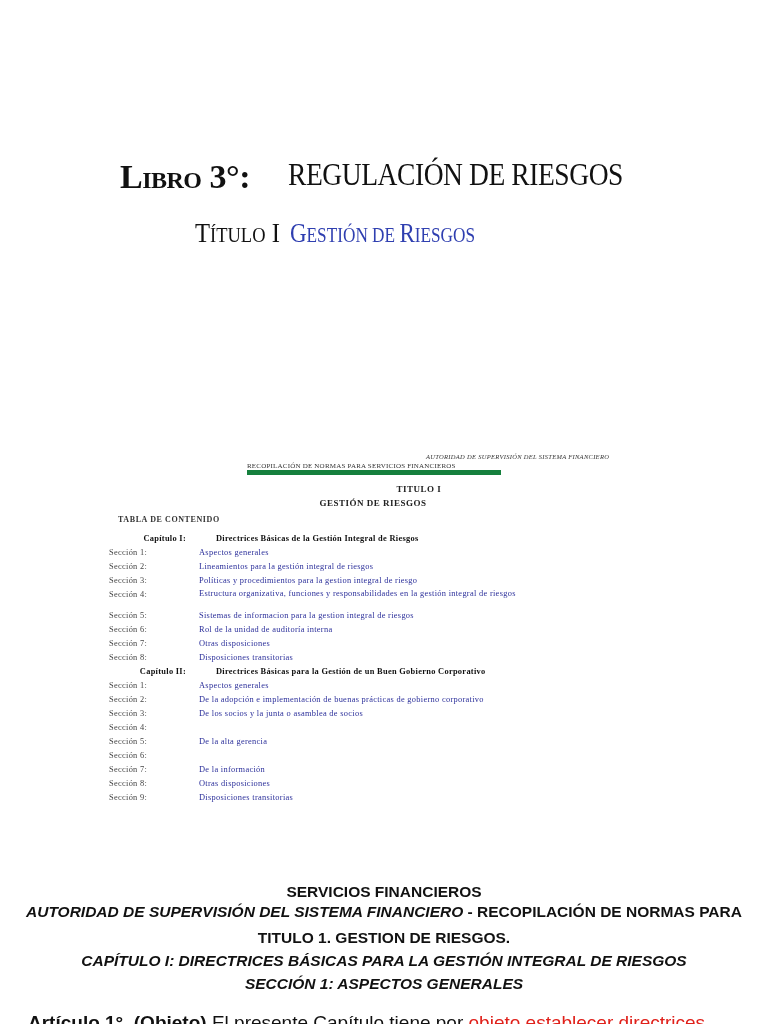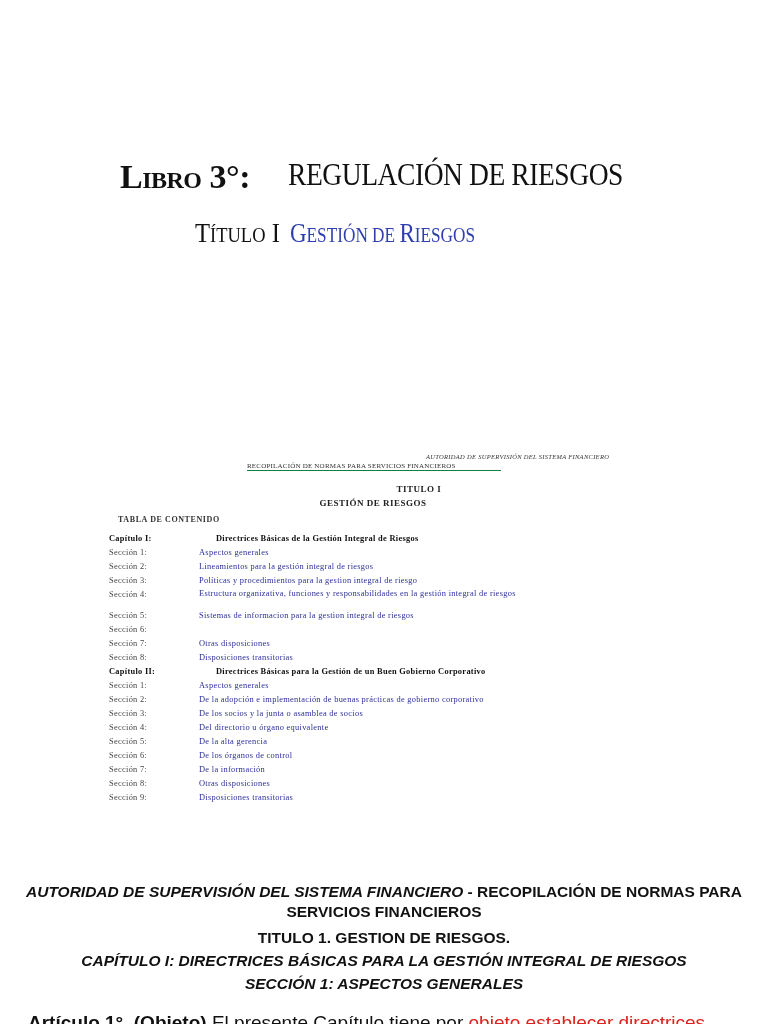--- a/index.html
+++ b/index.html
@@ -11,30 +11,30 @@
     .cover-libro .sc { font-weight: bold; }
     .cover-libro .big { font-size: 34px; }
     .cover-libro .small { font-size: 24px; }
     .cover-reg { position: absolute; left: 288px; top: 156px; font-size: 32px; transform: scaleX(0.86); transform-origin: left; letter-spacing: -0.5px; white-space: nowrap; }
     .cover-titulo { position: absolute; left: 195px; top: 217px; font-size: 28px; white-space: nowrap; transform: scaleX(0.88); transform-origin: left; }
     .cover-titulo .small { font-size: 21px; }
     .cover-gestion { position: absolute; left: 290px; top: 217px; font-size: 28px; color: #2f3fb0; white-space: nowrap; transform: scaleX(0.82); transform-origin: left; }
     .cover-gestion .small { font-size: 21px; }
 
     .scan-auth { position: absolute; left: 426px; top: 453px; font-size: 6.5px; font-style: italic; color: #333; white-space: nowrap; letter-spacing: 0.3px; }
-    .scan-recop { position: absolute; left: 247px; top: 462px; font-size: 7px; color: #333; white-space: nowrap; border-bottom: 1px solid #15803d; padding-bottom: 0; letter-spacing: 0.2px; width: 254px; }
+    .scan-recop { position: absolute; left: 247px; top: 462px; font-size: 7px; color: #333; white-space: nowrap; border-bottom: 5px solid #15803d; padding-bottom: 0; letter-spacing: 0.2px; width: 254px; }
     .scan-titulo { position: absolute; left: 0; width: 768px; text-align: center; top: 484px; font-size: 9px; font-weight: bold; color: #222; letter-spacing: 0.5px; padding-left: 35px; }
     .scan-titulo2 { position: absolute; left: 0; width: 746px; text-align: center; top: 498px; font-size: 9px; font-weight: bold; color: #222; letter-spacing: 0.5px; }
     .scan-toc-label { position: absolute; left: 118px; top: 515px; font-size: 8px; font-weight: bold; color: #333; letter-spacing: 0.6px; }
 
     .toc { position: absolute; left: 109px; top: 534px; width: 530px; }
     .toc-row { display: flex; font-size: 8.4px; height: 14px; align-items: flex-start; letter-spacing: 0.3px; }
     .toc-row .lbl { width: 77px; color: #444; flex: none; }
     .toc-row .txt { color: #2b2f9a; flex: 1; margin-left: 13px; }
-    .toc-row.chap .lbl { font-weight: bold; color: #111; }
+    .toc-row.chap .lbl { font-weight: bold; color: #111; text-align: right; }
     .toc-row.chap .txt { font-weight: bold; color: #111; padding-left: 17px; }
     .toc-row.two { height: 21px; }
     .toc-row.two .txt { text-align: justify; line-height: 8px; }
 
     .bottom { position: absolute; left: 0; width: 768px; top: 882px; text-align: center; font-size: 15.5px; color: #111; }
     .bottom .line { line-height: 20px; }
     .bottom .bold { font-weight: bold; }
     .bottom .ital { font-style: italic; font-weight: bold; }
     .bottom .gap { height: 3px; }
     .article { position: absolute; left: 28px; top: 1012px; font-size: 19px; white-space: nowrap; color: #111; }
@@ -82,20 +82,21 @@
   <div class="toc-row two">
       <span class="lbl">Sección 4:</span>
       <span class="txt">Estructura organizativa, funciones y responsabilidades en la gestión integral de riesgos</span>
     </div>
   <div class="toc-row">
       <span class="lbl">Sección 5:</span>
       <span class="txt">Sistemas de informacion para la gestion integral de riesgos</span>
     </div>
   <div class="toc-row">
       <span class="lbl">Sección 6:</span>
+      <span class="txt">Rol de la unidad de auditoría interna</span>
     </div>
   <div class="toc-row">
       <span class="lbl">Sección 7:</span>
       <span class="txt">Otras disposiciones</span>
     </div>
   <div class="toc-row">
       <span class="lbl">Sección 8:</span>
       <span class="txt">Disposiciones transitorias</span>
     </div>
   <div class="toc-row chap">
@@ -109,47 +110,45 @@
   <div class="toc-row">
       <span class="lbl">Sección 2:</span>
       <span class="txt">De la adopción e implementación de buenas prácticas de gobierno corporativo</span>
     </div>
   <div class="toc-row">
       <span class="lbl">Sección 3:</span>
       <span class="txt">De los socios y la junta o asamblea de socios</span>
     </div>
   <div class="toc-row">
       <span class="lbl">Sección 4:</span>
-      <span class="txt">Del directorio u órgano equivalente</span>
     </div>
   <div class="toc-row">
       <span class="lbl">Sección 5:</span>
       <span class="txt">De la alta gerencia</span>
     </div>
   <div class="toc-row">
       <span class="lbl">Sección 6:</span>
-      <span class="txt">De los órganos de control</span>
     </div>
   <div class="toc-row">
       <span class="lbl">Sección 7:</span>
       <span class="txt">De la información</span>
     </div>
   <div class="toc-row">
       <span class="lbl">Sección 8:</span>
       <span class="txt">Otras disposiciones</span>
     </div>
   <div class="toc-row">
       <span class="lbl">Sección 9:</span>
       <span class="txt">Disposiciones transitorias</span>
     </div>
 </div>
 
 <div class="bottom sans">
+  <div class="line bold">SERVICIOS FINANCIEROS</div>
   <div class="line"><span class="ital">AUTORIDAD DE SUPERVISIÓN DEL SISTEMA FINANCIERO</span><span class="bold"> - RECOPILACIÓN DE NORMAS PARA</span></div>
-  <div class="line bold">SERVICIOS FINANCIEROS</div>
   <div class="gap"></div>
   <div class="gap"></div>
   <div class="line bold">TITULO 1. GESTION DE RIESGOS.</div>
   <div class="gap"></div>
   <div class="line ital">CAPÍTULO I: DIRECTRICES BÁSICAS PARA LA GESTIÓN INTEGRAL DE RIESGOS</div>
   <div class="gap"></div>
   <div class="line ital">SECCIÓN 1: ASPECTOS GENERALES</div>
 </div>
 <div class="article sans">
   <span class="b">Artículo 1°. (Objeto)</span><span> El presente Capítulo tiene por </span><span class="red">objeto establecer directrices</span>

